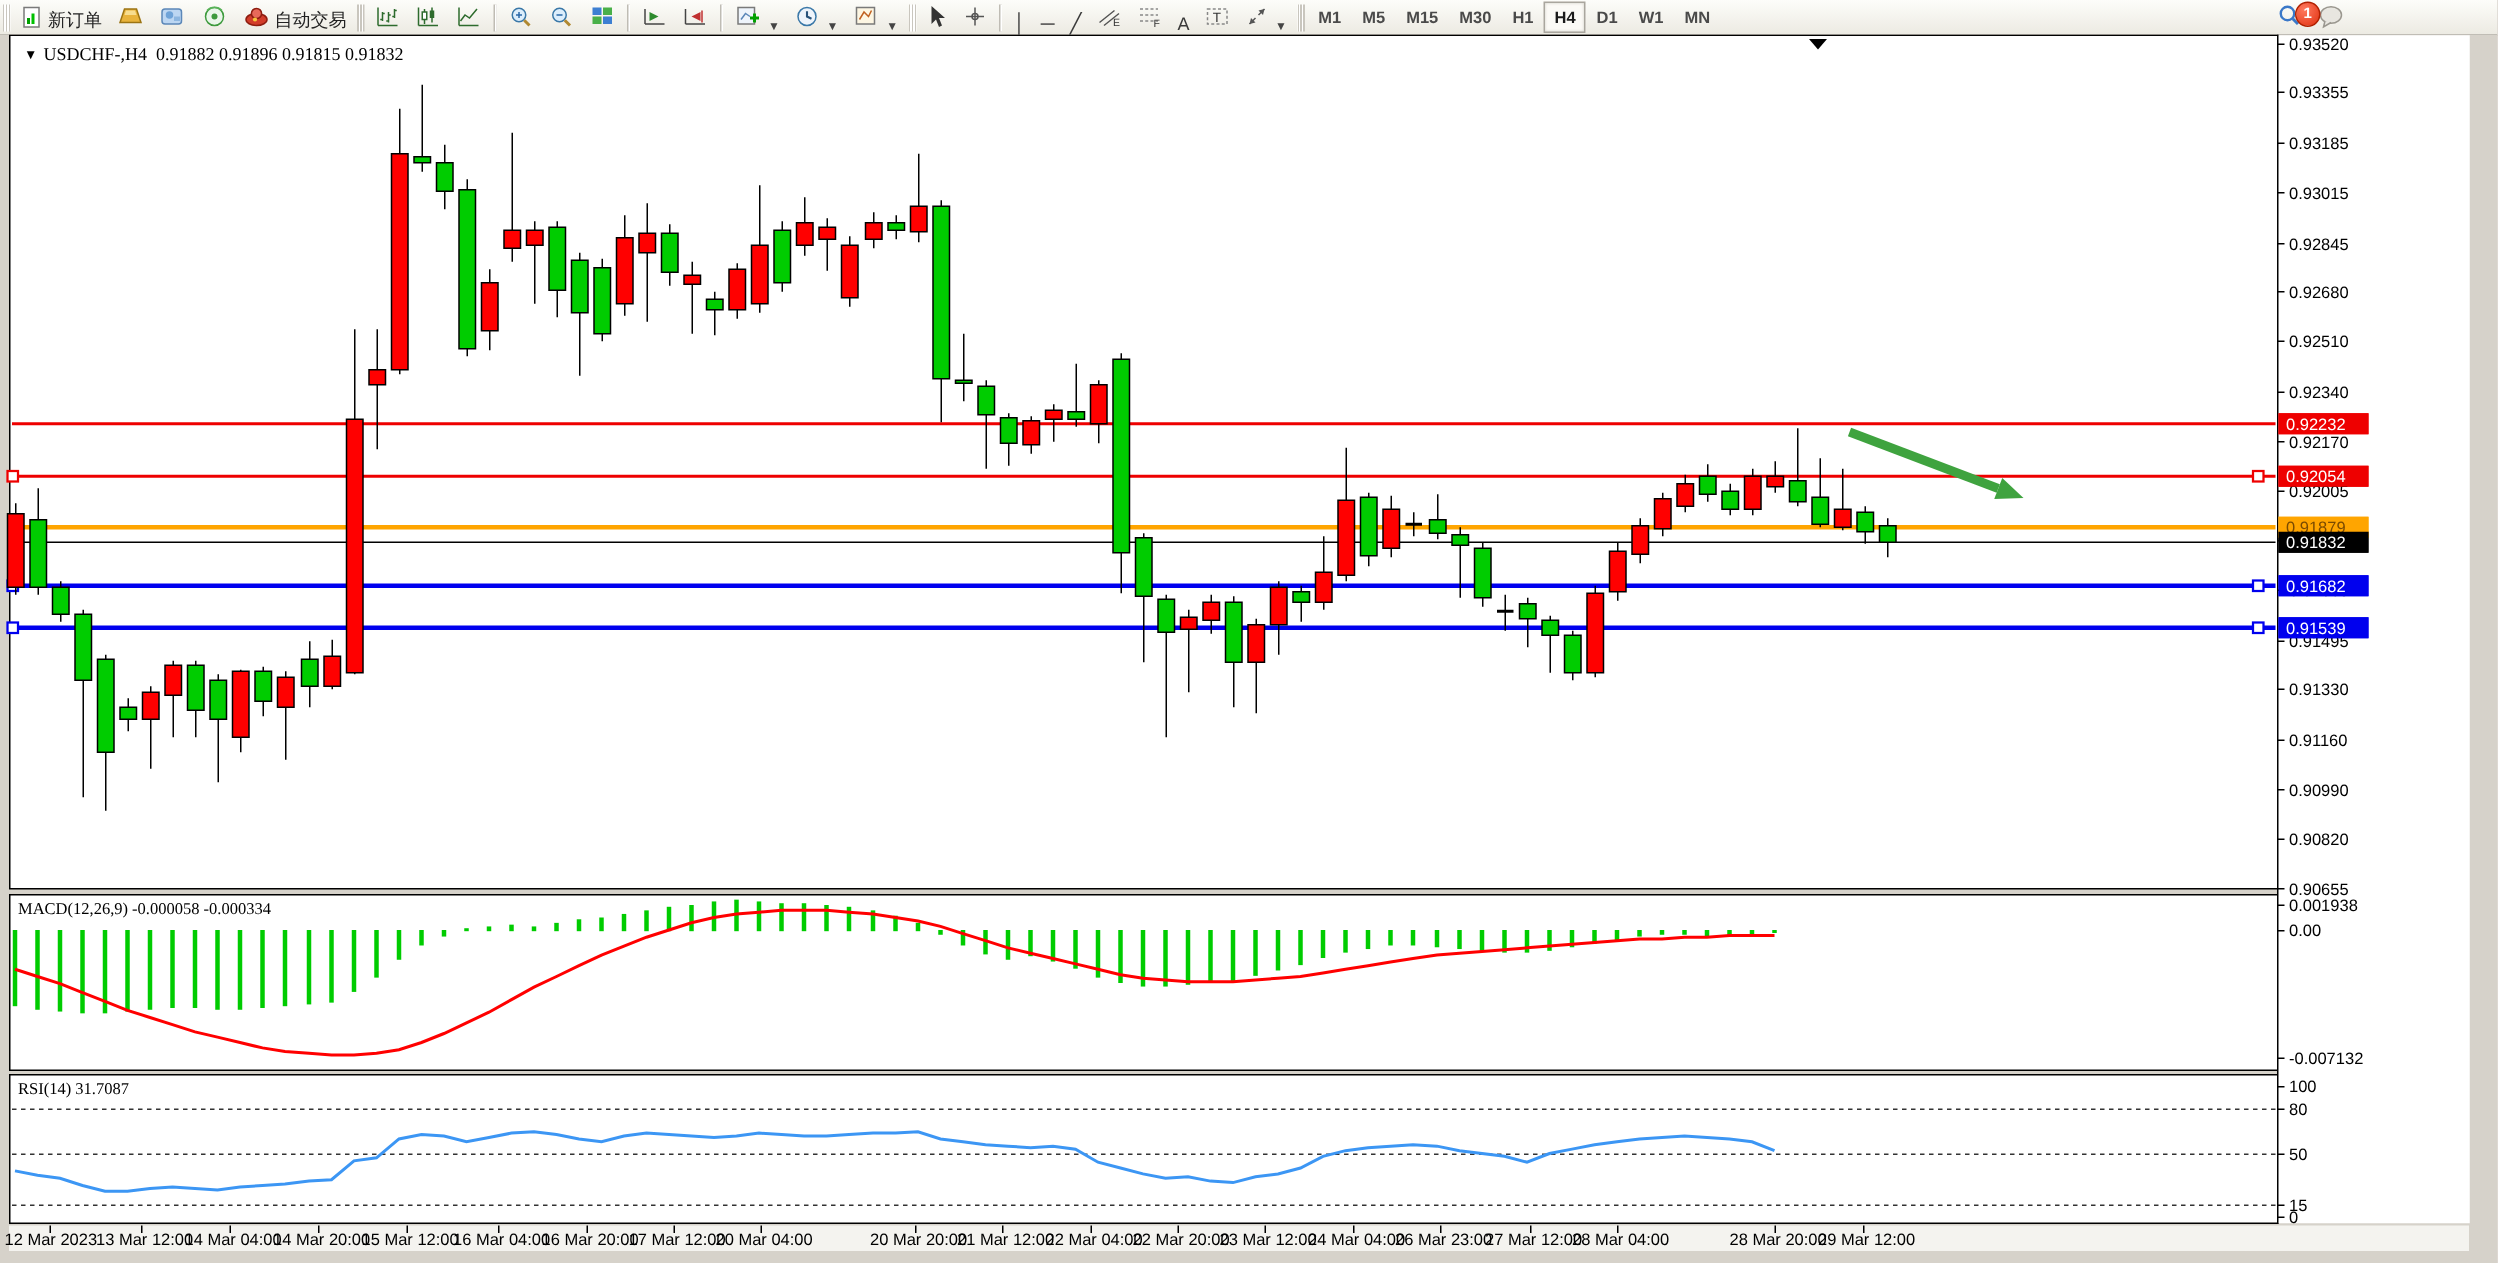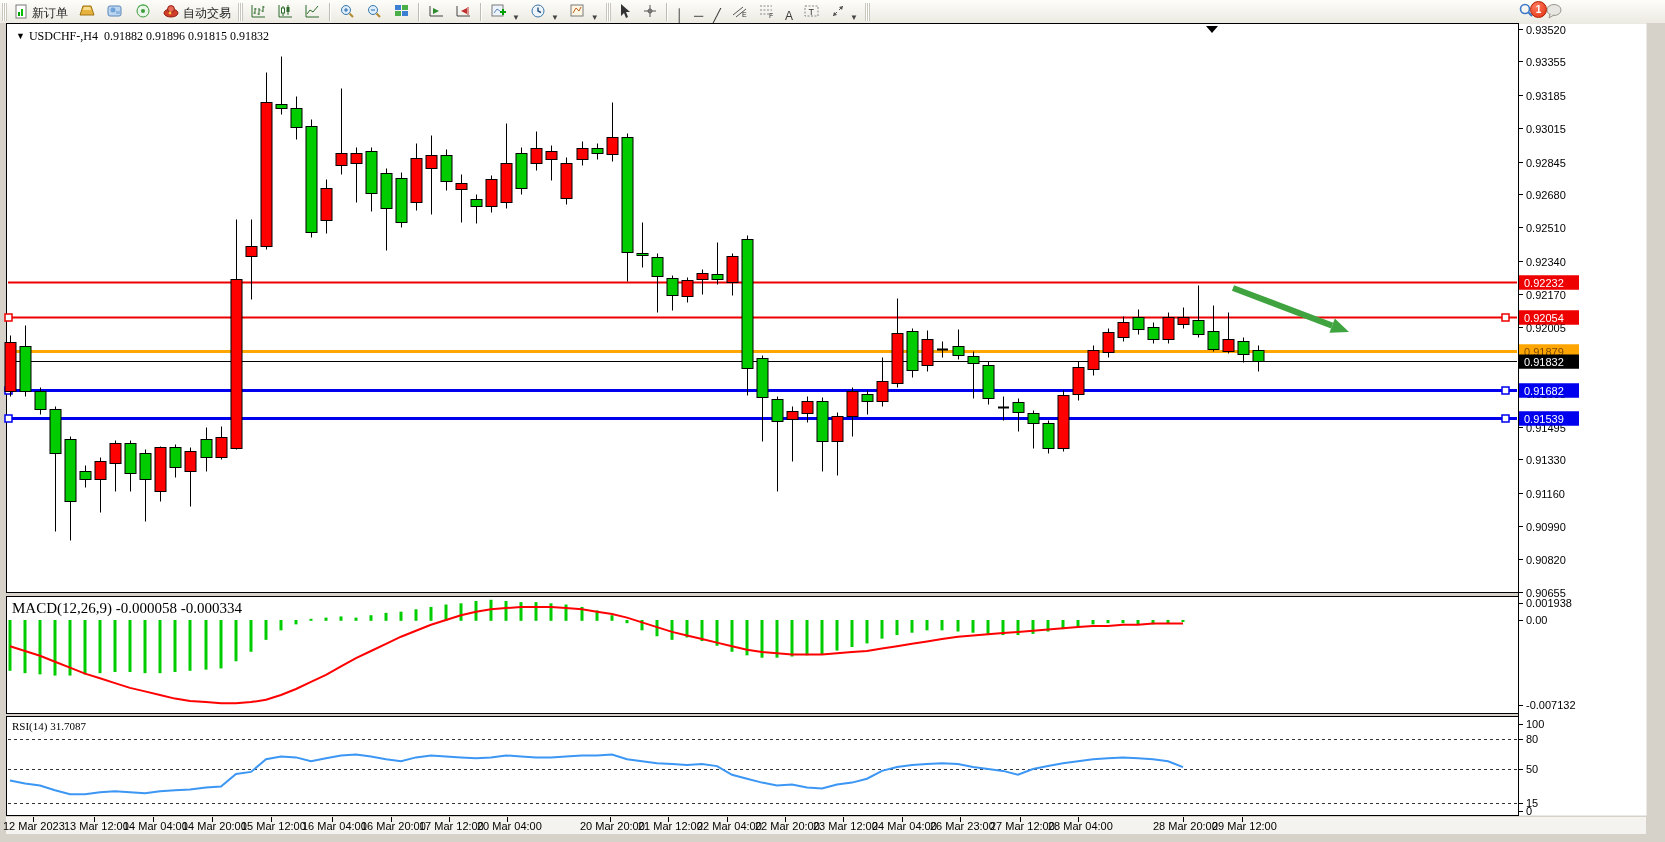--- a/index.html
+++ b/index.html
@@ -17,21 +17,21 @@
   .tf-group{display:flex;align-items:center;}
   .tfbtn{height:19px;padding:0 6px;font-size:11px;font-weight:bold;color:#4a4a4a;
     display:inline-flex;align-items:center;border:1px solid transparent;}
   .tfbtn.active{background:#fbfaf6;border:1px solid #a9a69e;box-shadow:inset 0 0 2px #cfccc4;color:#1a1a1a;}
   .badge{position:absolute;right:118px;top:1px;width:15px;height:15px;border-radius:50%;
     background:radial-gradient(circle at 35% 30%,#ff7a5e,#e03010);color:#fff;font-size:10px;font-weight:bold;
     display:flex;align-items:center;justify-content:center;border:1px solid #b02000;}
   
   .overlay{position:absolute;color:#000;font-family:Liberation Serif, serif;}
   #chart-title{left:16px;top:29px;font-size:12px;}
-  #macd-title{left:12px;top:600px;font-size:15px;}
+  #macd-title{left:12px;top:600px;font-size:11px;}
   #rsi-title{left:12px;top:720px;font-size:11px;}
   .tri{font-size:9px;vertical-align:1px;margin-right:4px;}
   svg text{font-family:"Liberation Sans",sans-serif;}
 </style>
 </head>
 <body>
 
 <div id="stage">
 
   <div id="toolbar">
@@ -257,20 +257,31 @@
         <svg width="16" height="16">
             <path d="M3 13 L7 9 M13 3 L9 7" stroke="#555"></path>
             <polygon points="13,3 9,4 12,7" fill="#555"></polygon>
             <polygon points="3,13 7,12 4,9" fill="#555"></polygon>
           </svg>
       </span>
         <span class="caret">▼</span>
     </div>
 
     <div class="tgrip"></div>
+    <div class="tf-group" id="tf-group">
+        <div class="tfbtn">M1</div>
+        <div class="tfbtn">M5</div>
+        <div class="tfbtn">M15</div>
+        <div class="tfbtn">M30</div>
+        <div class="tfbtn">H1</div>
+        <div class="tfbtn active">H4</div>
+        <div class="tfbtn">D1</div>
+        <div class="tfbtn">W1</div>
+        <div class="tfbtn">MN</div>
+      </div>
 
     <div style="flex:1"></div>
     <div class="tbtn">
       <span>
         <svg width="18" height="17">
             <circle cx="8" cy="7" r="4.5" fill="none" stroke="#3a78c8" stroke-width="1.6"></circle>
             <line x1="11.5" y1="10.5" x2="15" y2="14" stroke="#3a78c8" stroke-width="2"></line>
           </svg>
       </span>
     </div>

